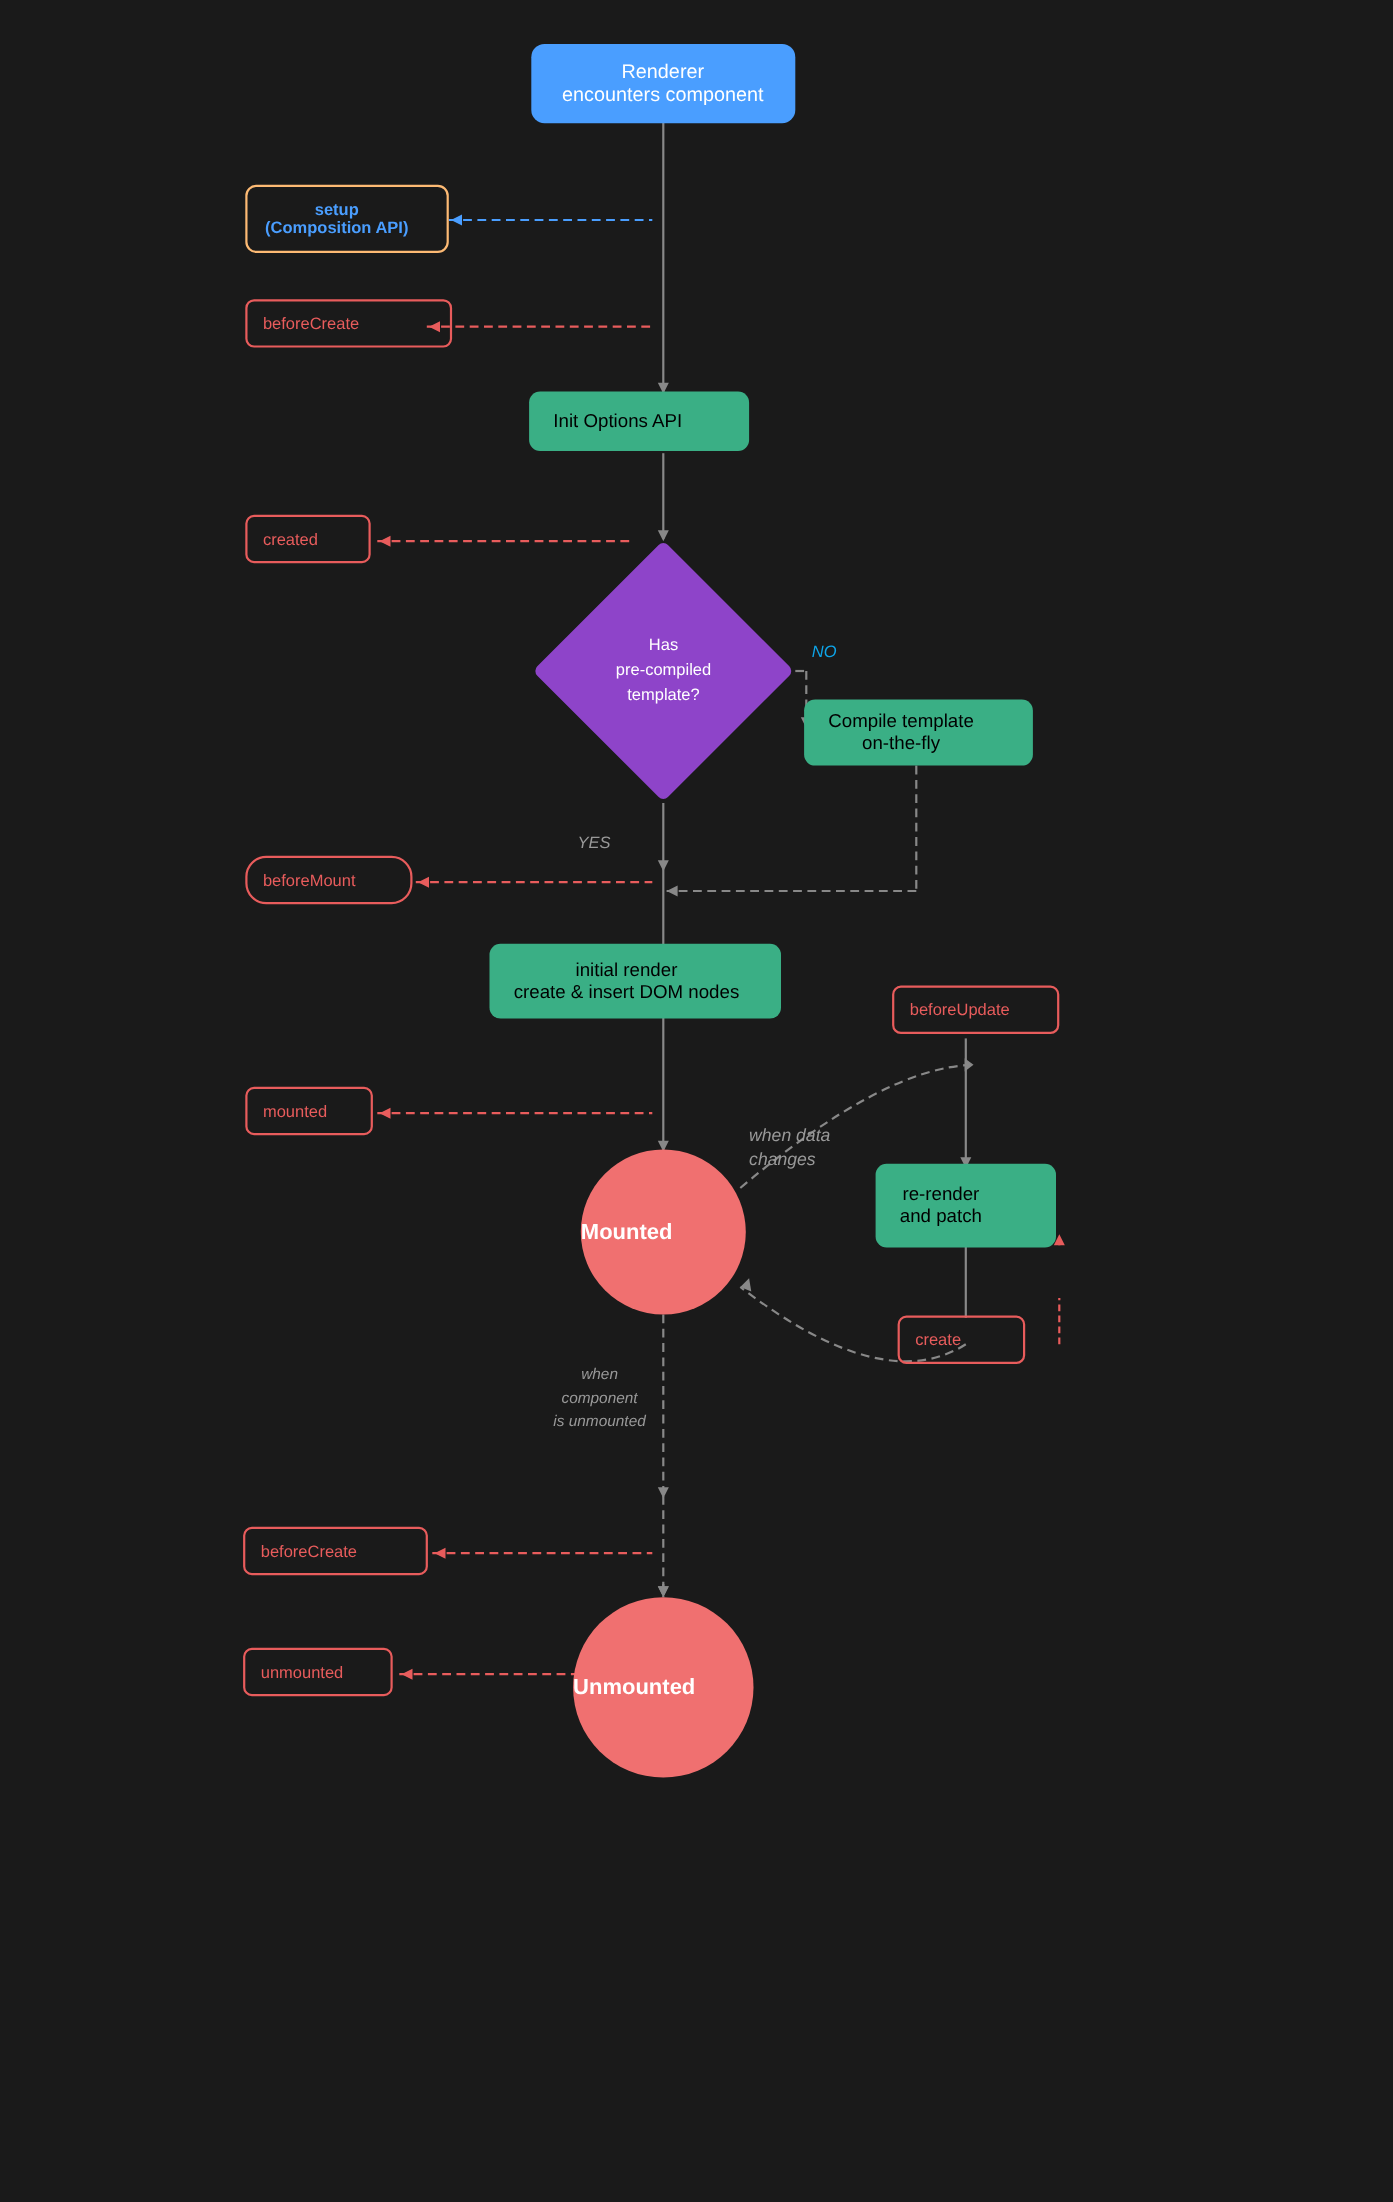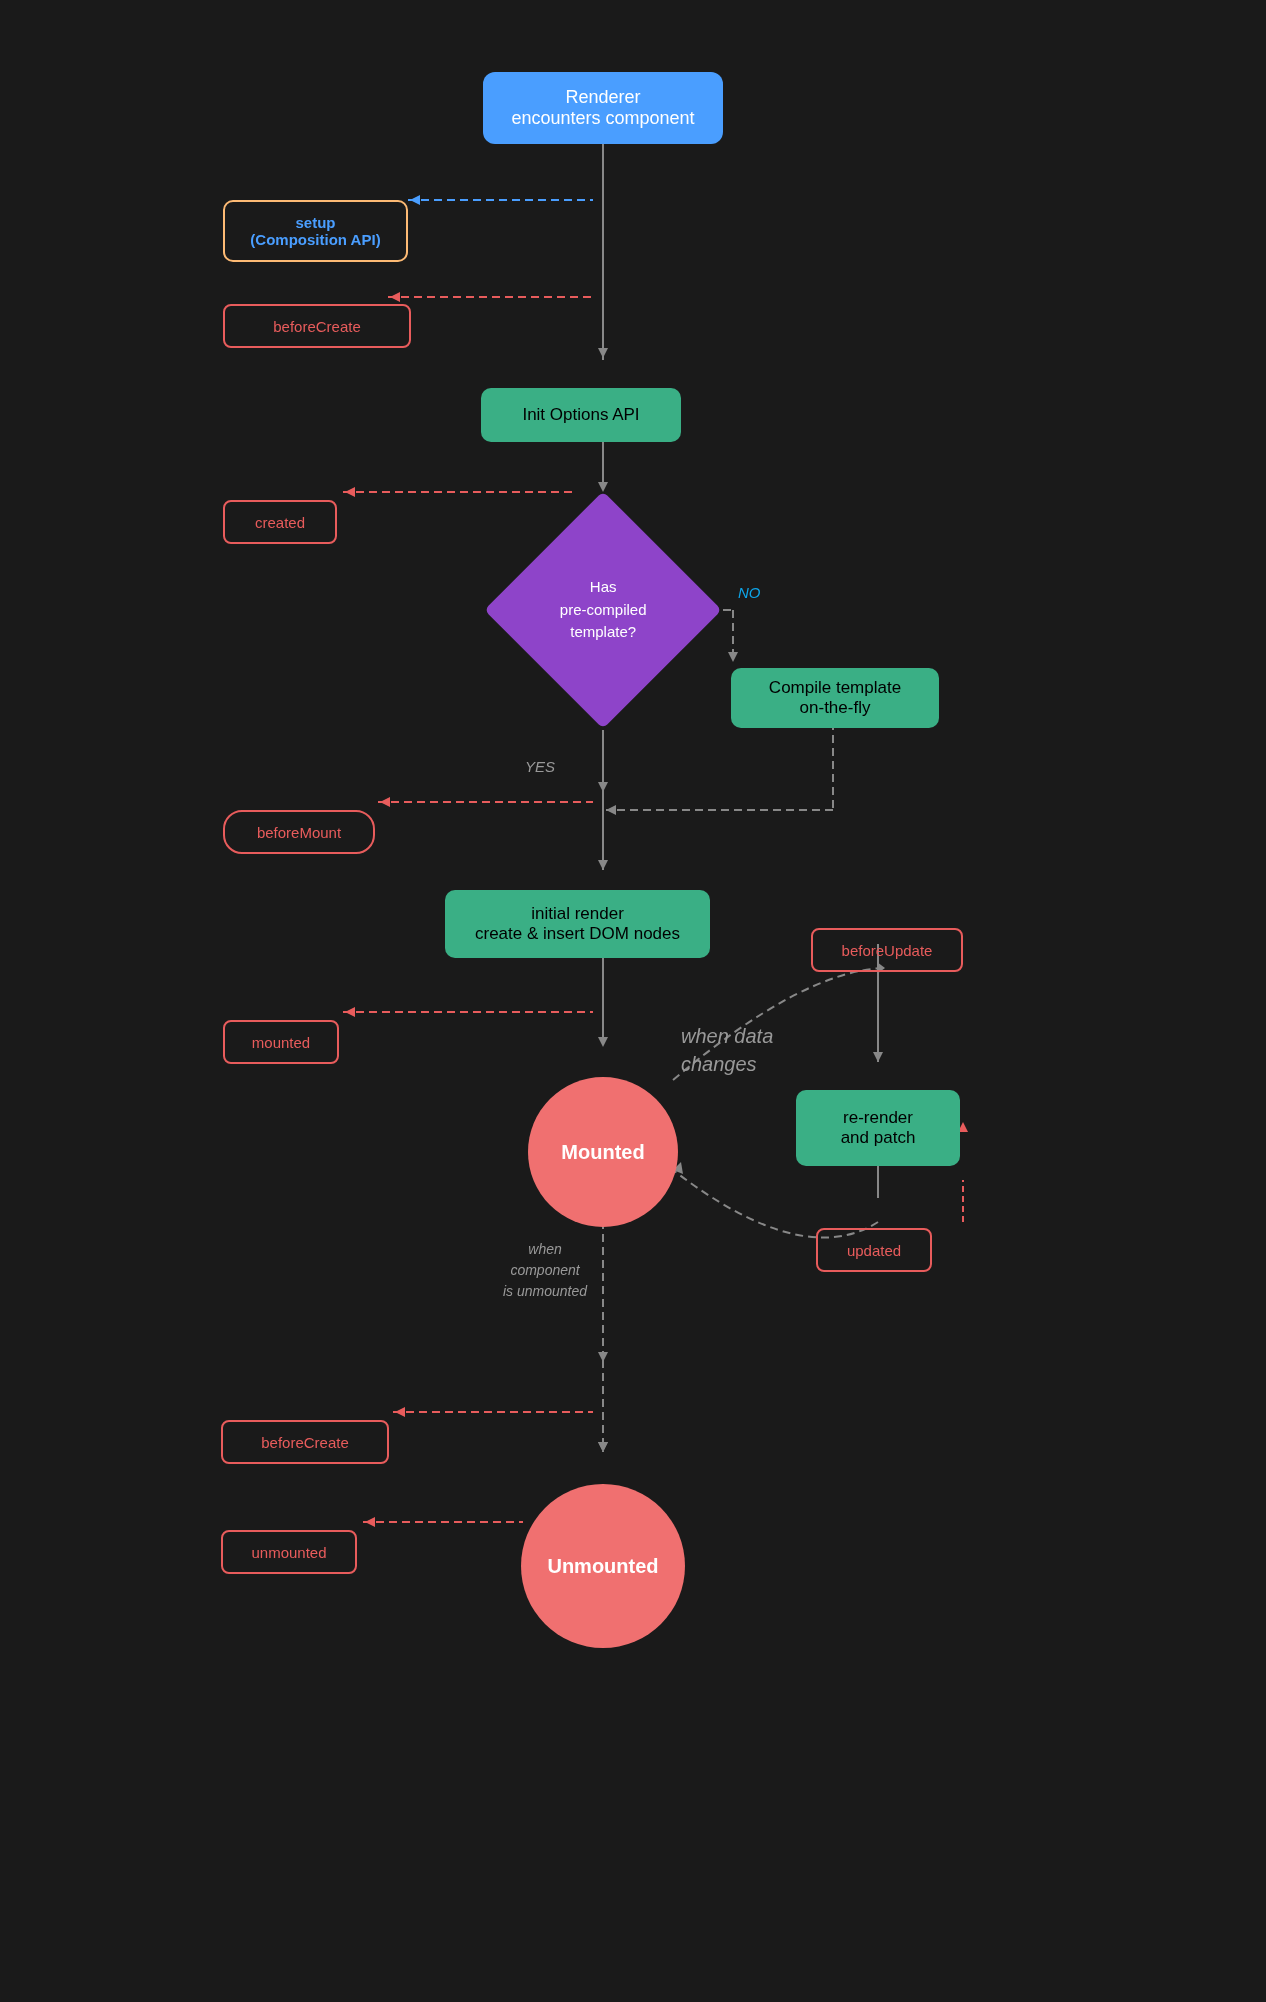--- a/index.html
+++ b/index.html
@@ -16,23 +16,21 @@
       position: relative;
       width: 860px;
       height: 2002px;
       margin: 0 auto;
     }
     
     .node {
       position: absolute;
       display: flex;
       align-items: center;
-      justify-content: center;
       text-align: center;
-      margin-top: 32px;
     }
     .node-blue-rounded {
       background: #4a9eff;
       border-radius: 12px;
       color: white;
       font-size: 18px;
       font-weight: 500;
       padding: 16px 28px;
     }
     .node-blue-outlined {
@@ -230,25 +228,25 @@
   <div class="node node-red-outlined" style="left:608px;top:896px;width:152px;height:44px;">
     <span>beforeUpdate</span>
   </div>
 
   <div class="node node-green" style="left:593px;top:1058px;width:164px;height:76px;">
     <span style="white-space:pre-line;text-align:center;">re-render
 and patch</span>
   </div>
 
   <div class="node node-red-outlined" style="left:613px;top:1196px;width:116px;height:44px;">
-    <span>updated</span>
+    <span>create</span>
   </div>
 
   <div class="arrow-label" style="left:478px;top:1002px;white-space:pre-line;line-height:1.4;">
-    <span style="color:#999;font-size:20px;font-style:italic;">when data
+    <span style="color:#999;font-size:16px;font-style:italic;">when data
 changes</span>
   </div>
 
   <div class="arrow-label" style="left:300px;top:1218px;white-space:pre-line;line-height:1.5;text-align:center;">
     <span style="color:#999;font-size:14px;font-style:italic;">when
 component
 is unmounted</span>
   </div>
 
   <div class="node node-red-outlined" style="left:18px;top:1388px;width:168px;height:44px;">

